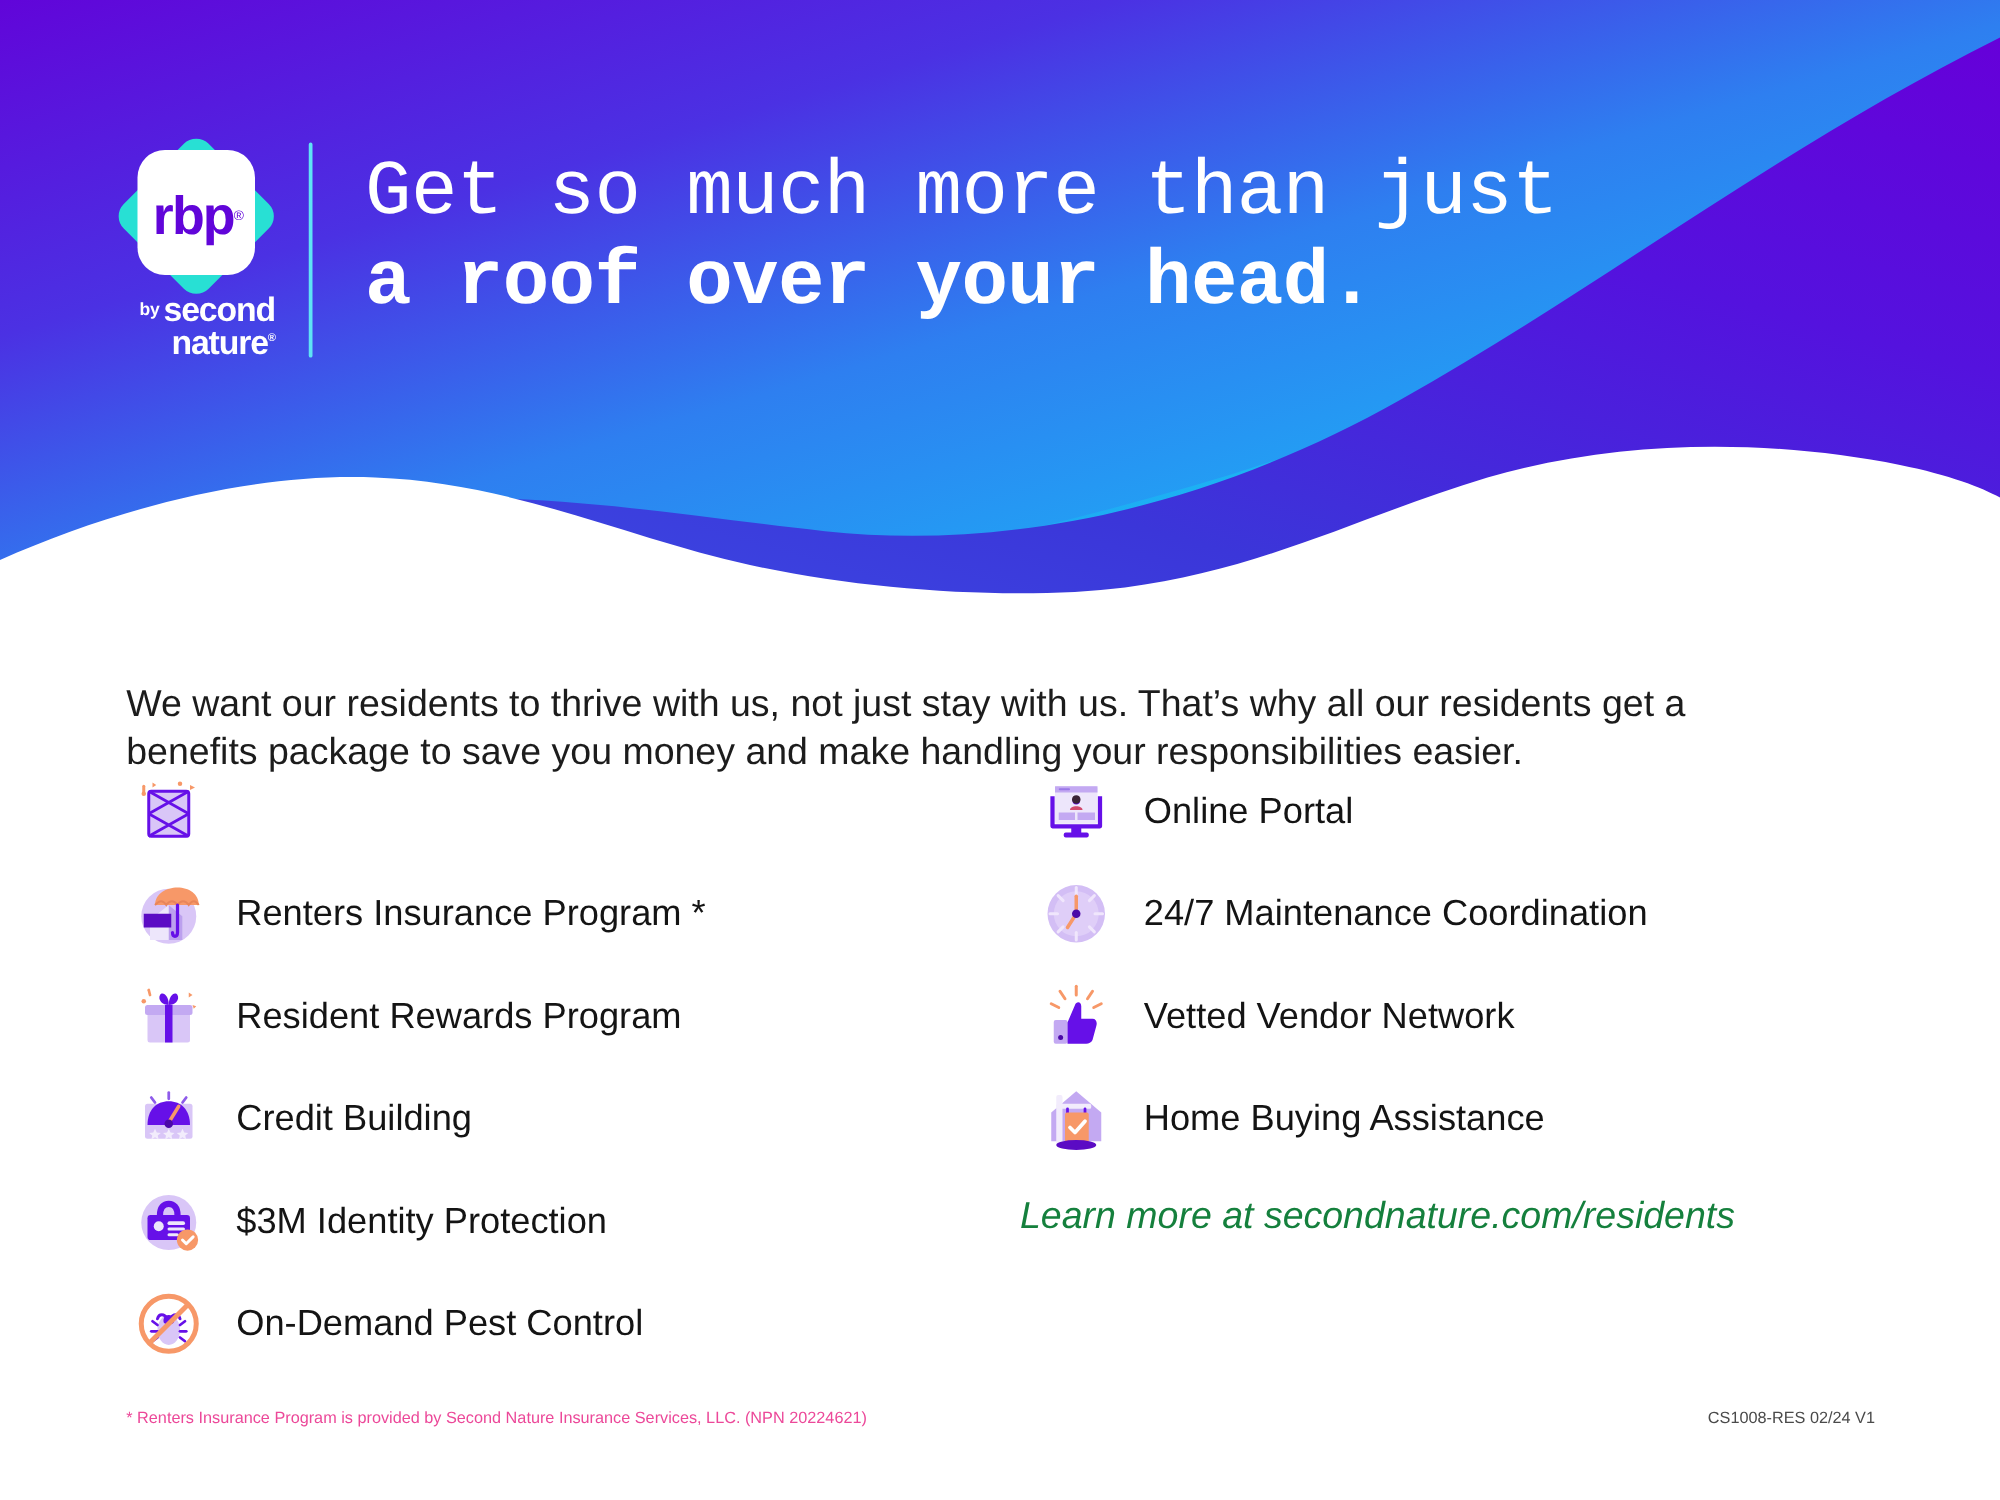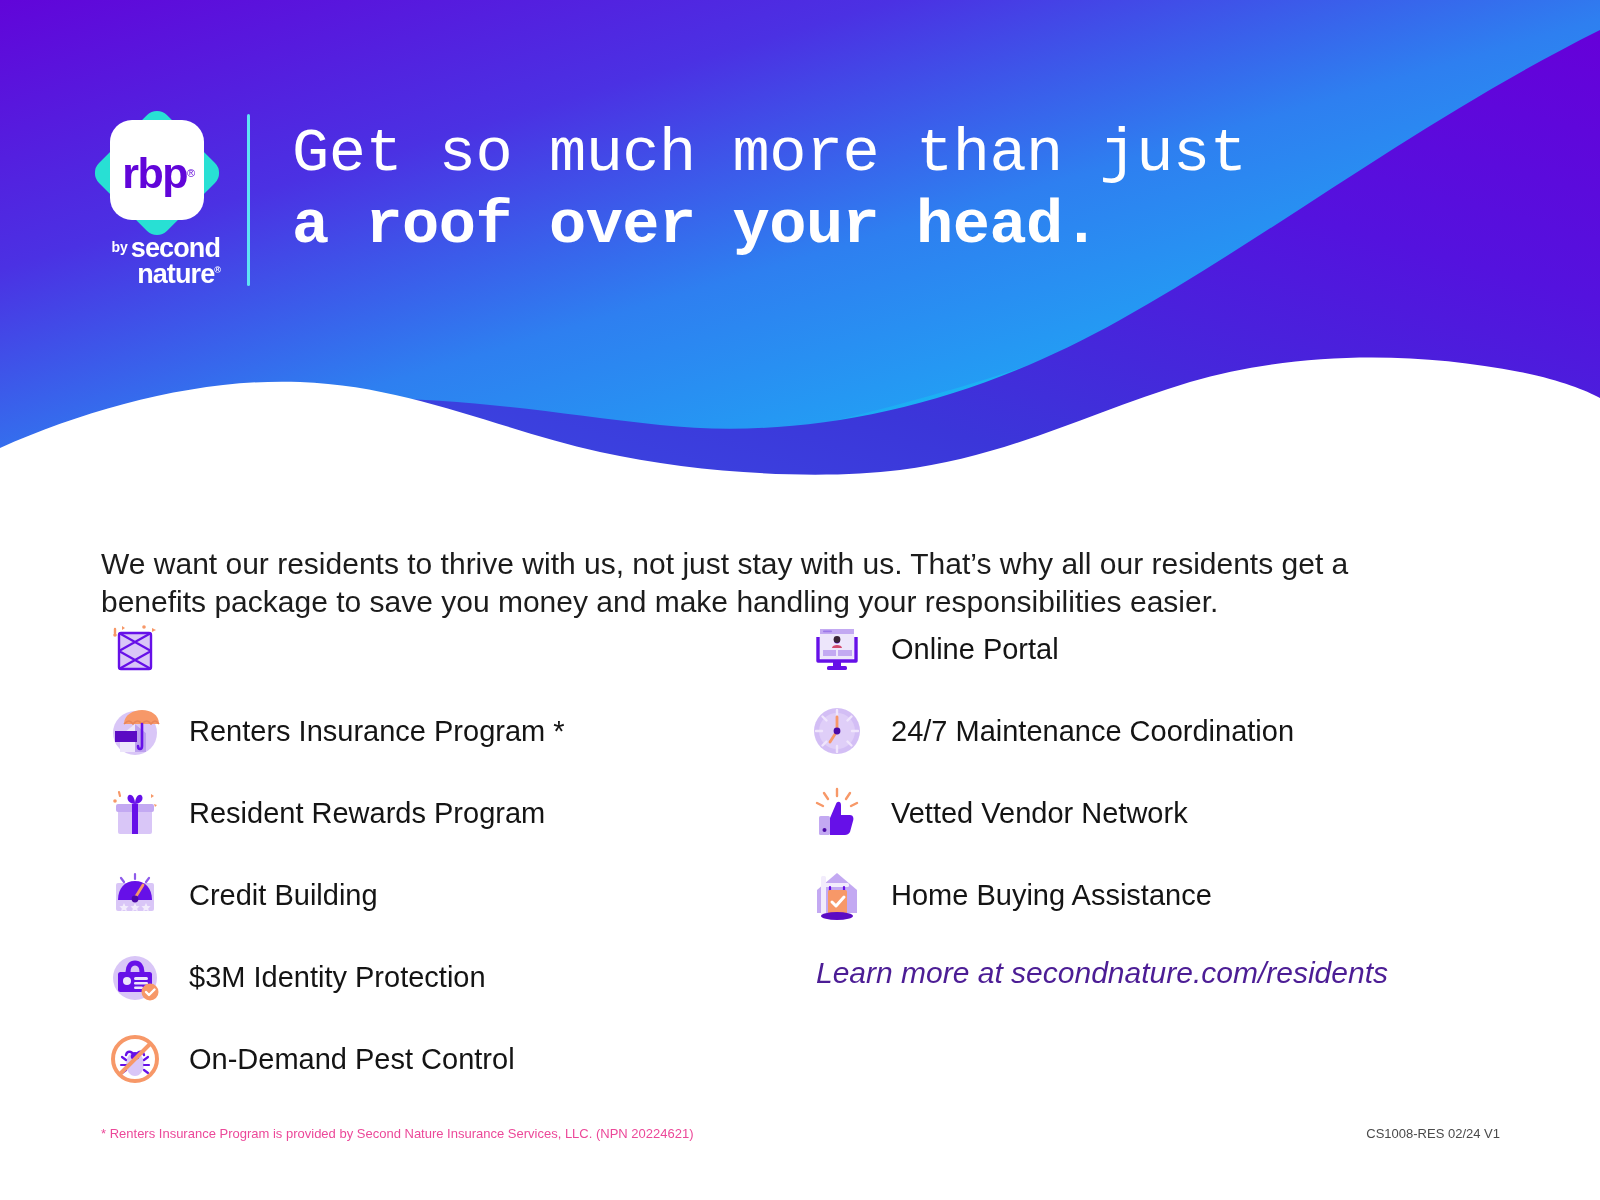--- a/index.html
+++ b/index.html
@@ -168,21 +168,21 @@
     position: absolute;
     left: 101px;
     top: 608px;
     width: 1400px;
   }
   .col {
     position: absolute;
     top: 0;
   }
   .col-left  { left: 0px;   width: 700px; }
-  .col-right { left: 702px; width: 690px; }
+  .col-right { left: 726px; width: 690px; }
 
   .benefit {
     display: flex;
     align-items: center;
     height: 82px;
     margin-bottom: 0;
   }
   .benefit .ico {
     width: 68px;
     min-width: 68px;
@@ -198,21 +198,21 @@
     padding-left: 20px;
     white-space: nowrap;
   }
 
   .learn-more {
     position: absolute;
     left: 715px;
     top: 348px;
     font-size: 30px;
     font-style: italic;
-    color: #4c1d95;
+    color: #15803d;
   }
 
   
   .footer-left {
     position: absolute;
     left: 101px;
     top: 1126px;
     font-size: 13px;
     color: #ec4899;
   }

